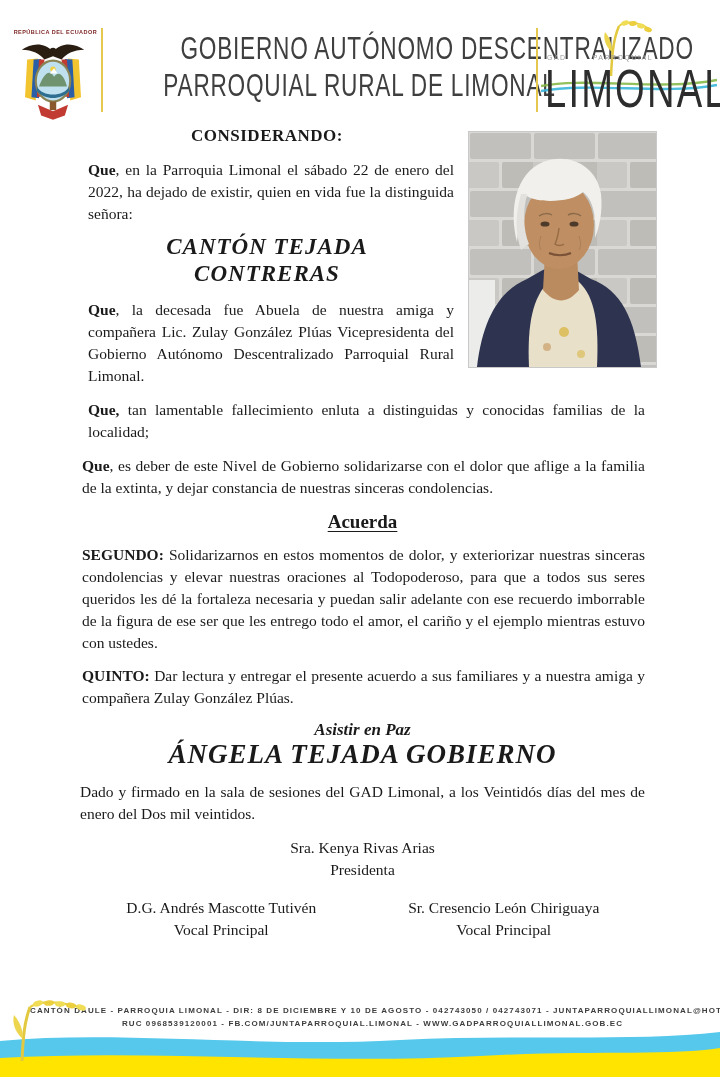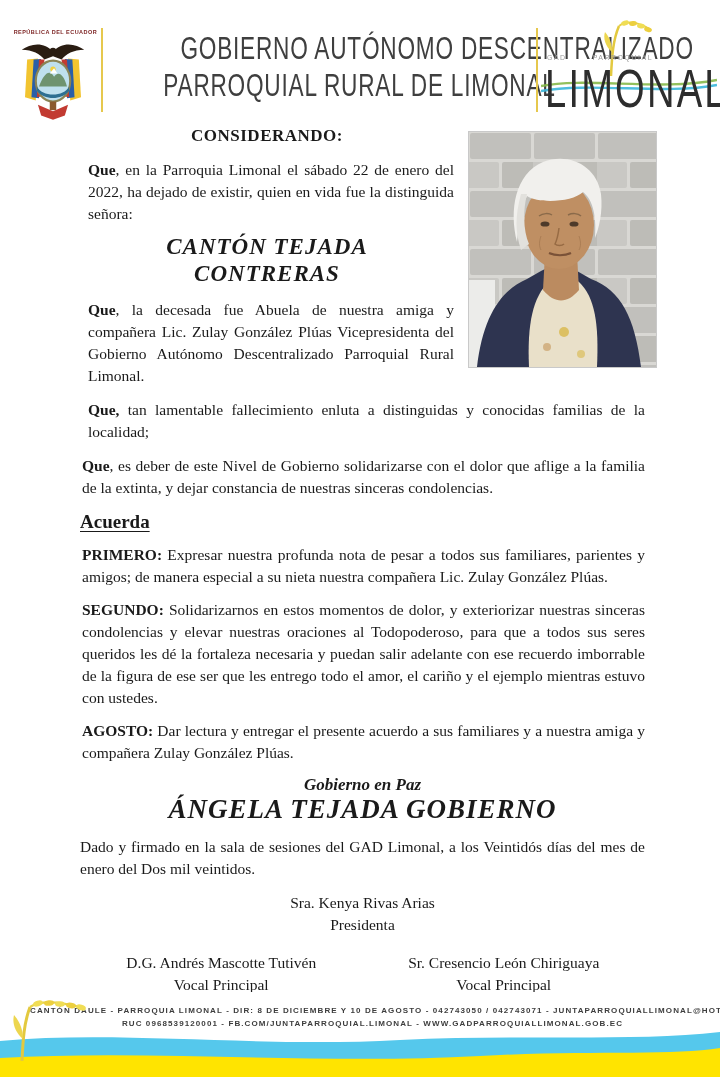--- a/index.html
+++ b/index.html
@@ -30,21 +30,21 @@
 
   
   .content{position:absolute;top:125px;left:80px;width:565px;font-size:15.5px;line-height:22px;text-align:justify;}
   .photo-frame{float:right;width:187px;height:235px;margin:6px -12px 10px 14px;border:1px solid #c9c9c9;
                background:#d6d5d1;}
   .h-considerando{margin:0 0 0 0;text-align:center;font-size:17px;font-weight:bold;letter-spacing:.5px;}
   .para{margin:12px 0 0 0;padding-left:8px;}
   .para b{font-weight:bold;}
   .name-heading{margin:8px 0 0 0;text-align:center;font-weight:bold;font-style:italic;
                 font-size:23px;line-height:27px;letter-spacing:1px;}
-  .h-acuerda{margin:12px 0 0 0;text-align:left;font-size:19px;font-weight:bold;
+  .h-acuerda{margin:12px 0 0 0;text-align:center;font-size:19px;font-weight:bold;
              text-decoration:underline;text-underline-offset:3px;}
   .acuerda-item{margin:11px 0 0 0;padding-left:2px;}
   .clear{clear:both;}
   .rip{margin-top:10px;text-align:center;}
   .rip-line{font-weight:bold;font-style:italic;font-size:17px;}
   .rip-name{font-weight:bold;font-style:italic;font-size:27px;letter-spacing:1px;margin-top:2px;}
   .closing{margin:16px 0 0 0;font-family:Liberation Serif, serif;}
 
   
   .sig-center{margin-top:12px;text-align:center;}
@@ -175,26 +175,25 @@
     </div>
 
     <p class="para"><b>Que</b><span>, la decesada fue Abuela de nuestra amiga y compañera Lic. Zulay González Plúas Vicepresidenta del Gobierno Autónomo Descentralizado Parroquial Rural Limonal.</span></p>
 
     <p class="para"><b>Que,</b><span> tan lamentable fallecimiento enluta a distinguidas y conocidas familias de la localidad;</span></p>
 
     <p class="para clear" style="padding-left:2px;"><b>Que</b><span>, es deber de este Nivel de Gobierno solidarizarse con el dolor que aflige a la familia de la extinta, y dejar constancia de nuestras sinceras condolencias.</span></p>
 
     <h3 class="h-acuerda">Acuerda</h3>
 
-    <p class="acuerda-item"><b>PRIMERO:</b><span> Expresar nuestra profunda nota de pesar a todos sus familiares, parientes y amigos; de manera especial a su nieta nuestra compañera Lic. Zulay González Plúas.</span></p>
     <p class="acuerda-item"><b>SEGUNDO:</b><span> Solidarizarnos en estos momentos de dolor, y exteriorizar nuestras sinceras condolencias y elevar nuestras oraciones al Todopoderoso, para que a todos sus seres queridos les dé la fortaleza necesaria y puedan salir adelante con ese recuerdo imborrable de la figura de ese ser que les entrego todo el amor, el cariño y el ejemplo mientras estuvo con ustedes.</span></p>
-    <p class="acuerda-item"><b>AGOSTO:</b><span> Dar lectura y entregar el presente acuerdo a sus familiares y a nuestra amiga y compañera Zulay González Plúas.</span></p>
+    <p class="acuerda-item"><b>QUINTO:</b><span> Dar lectura y entregar el presente acuerdo a sus familiares y a nuestra amiga y compañera Zulay González Plúas.</span></p>
 
     <div class="rip">
-      <div class="rip-line">Gobierno en Paz</div>
+      <div class="rip-line">Asistir en Paz</div>
       <div class="rip-name">ÁNGELA TEJADA GOBIERNO</div>
     </div>
 
     <p class="closing">Dado y firmado en la sala de sesiones del GAD Limonal, a los Veintidós días del mes de enero del Dos mil veintidos.</p>
 
     <div class="sig-center">
       <div class="sig-name">Sra. Kenya Rivas Arias</div>
       <div class="sig-role">Presidenta</div>
     </div>
 

